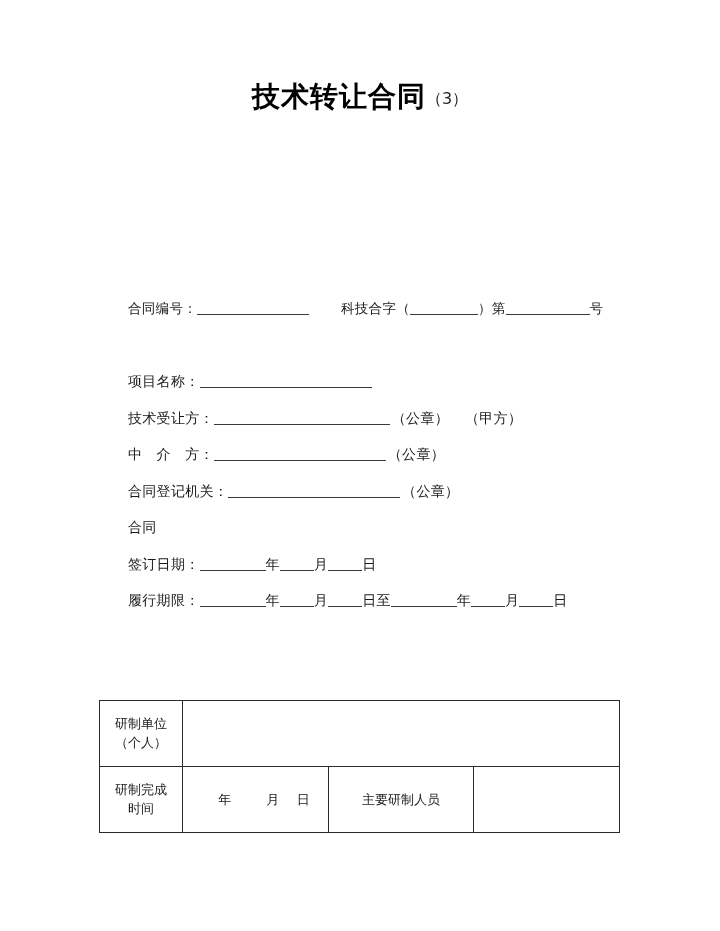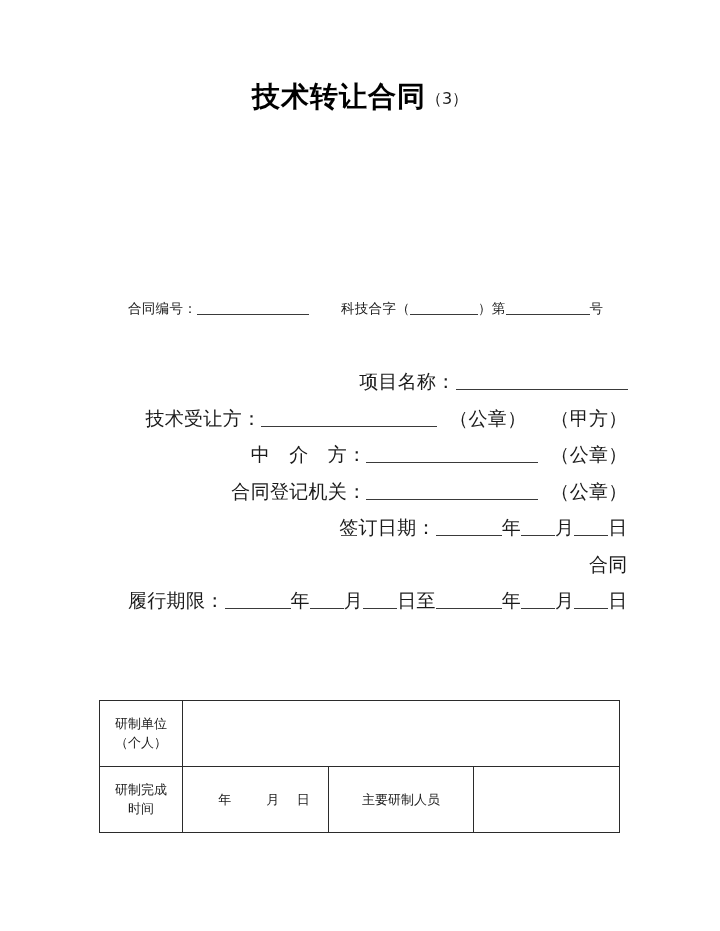--- a/index.html
+++ b/index.html
@@ -68,23 +68,22 @@
   .contract-no-row .gap-wide {
     display: inline-block;
     width: 32px;
   }
 
   
   .fields {
     position: absolute;
     top: 371px;
     left: 128px;
-    font-size: 19px;
+    font-size: 14px;
     letter-spacing: 0.3px;
-    text-align: right;
   }
   .field-line {
     height: 36.5px;
     line-height: 20px;
     white-space: nowrap;
   }
   .field-label {
     display: inline-block;
   }
   .blank {
@@ -98,25 +97,25 @@
   .b-mid    { width: 172px; }
   .b-reg    { width: 172px; }
   .b-num    { width: 112px; }
   .b-paren  { width: 68px; }
   .b-hao    { width: 84px; }
   .b-year   { width: 66px; }
   .b-month  { width: 34px; }
   .b-day    { width: 34px; }
   .seal {
     display: inline-block;
-    margin-left: 12px;
+    margin-left: 2px;
   }
   .seal2 {
     display: inline-block;
-    margin-left: 24px;
+    margin-left: 16px;
   }
   .spaced-label {
     display: inline-block;
     letter-spacing: 0.3px;
   }
 
   
   .form-table {
     position: absolute;
     top: 700px;
@@ -178,25 +177,25 @@
 
     <div class="field-line">
       <span class="field-label spaced-label">中　介　方：</span><span class="blank b-mid"></span><span class="seal">（公章）</span>
     </div>
 
     <div class="field-line">
       <span class="field-label">合同登记机关：</span><span class="blank b-reg"></span><span class="seal">（公章）</span>
     </div>
 
     <div class="field-line">
+      <span class="field-label">合同</span>
+    </div>
+
+    <div class="field-line">
       <span class="field-label">签订日期：</span><span class="blank b-year"></span><span>年</span><span class="blank b-month"></span><span>月</span><span class="blank b-day"></span><span>日</span>
-    </div>
-
-    <div class="field-line">
-      <span class="field-label">合同</span>
     </div>
 
     <div class="field-line">
       <span class="field-label">履行期限：</span><span class="blank b-year"></span><span>年</span><span class="blank b-month"></span><span>月</span><span class="blank b-day"></span><span>日至</span><span class="blank b-year"></span><span>年</span><span class="blank b-month"></span><span>月</span><span class="blank b-day"></span><span>日</span>
     </div>
 
   </div>
 
   <table class="form-table">
     <tbody>

